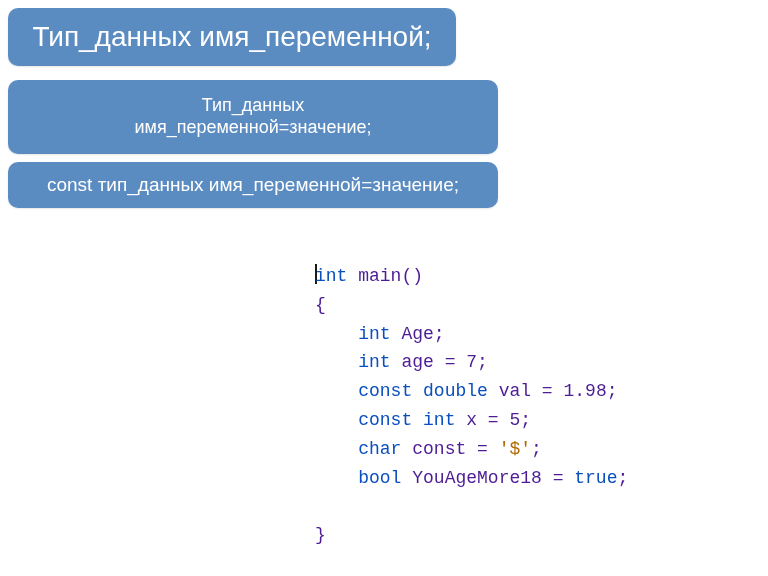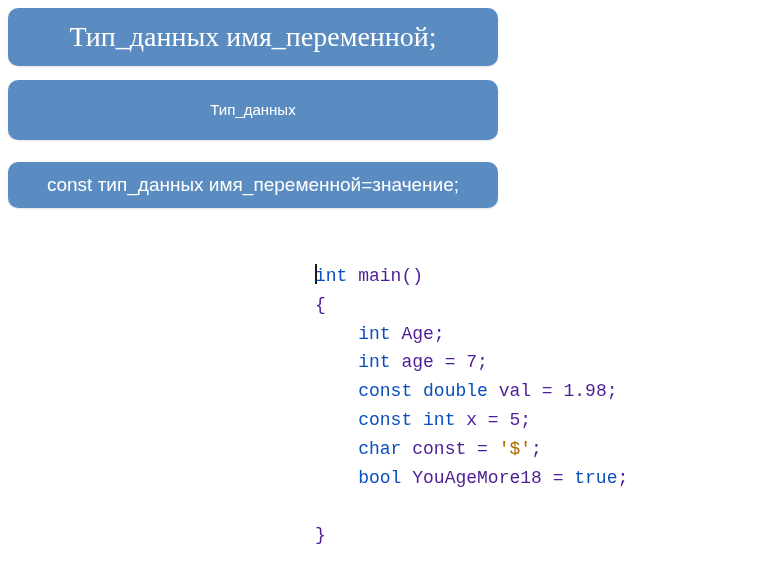--- a/index.html
+++ b/index.html
@@ -22,31 +22,30 @@
     display: flex;
     flex-direction: column;
     justify-content: center;
     align-items: center;
     line-height: 1.2;
     box-shadow: 0 1px 2px rgba(0,0,0,0.1);
   }
   .bubble.b1 {
     left: 8px;
     top: 8px;
-    width: 490px;
+    width: 448px;
     height: 58px;
     font-size: 28px;
-    font-family: Liberation Serif, serif;
   }
   .bubble.b2 {
     left: 8px;
     top: 80px;
     width: 490px;
-    height: 60px;
-    font-size: 15px;
+    height: 74px;
+    font-size: 18px;
   }
   .bubble.b3 {
     left: 8px;
     top: 162px;
     width: 490px;
     height: 46px;
     font-size: 19px;
   }
   .code-block {
     position: absolute;
@@ -72,20 +71,21 @@
 </style>
 </head>
 <body>
 
 <div class="bubble b1">
   <span>Тип_данных имя_переменной;</span>
 </div>
 
 <div class="bubble b2">
   <span>Тип_данных</span>
+  <span>имя_переменной=значение;</span>
 </div>
 
 <div class="bubble b3">
   <span>const тип_данных имя_переменной=значение;</span>
 </div>
 
 <div class="code-block"><span class="cursor-bar"></span><span class="kw">int</span><span class="plain"> main()</span>
 <span class="plain">{</span>
     <span class="kw">int</span><span class="plain"> Age;</span>
     <span class="kw">int</span><span class="plain"> age = 7;</span>

